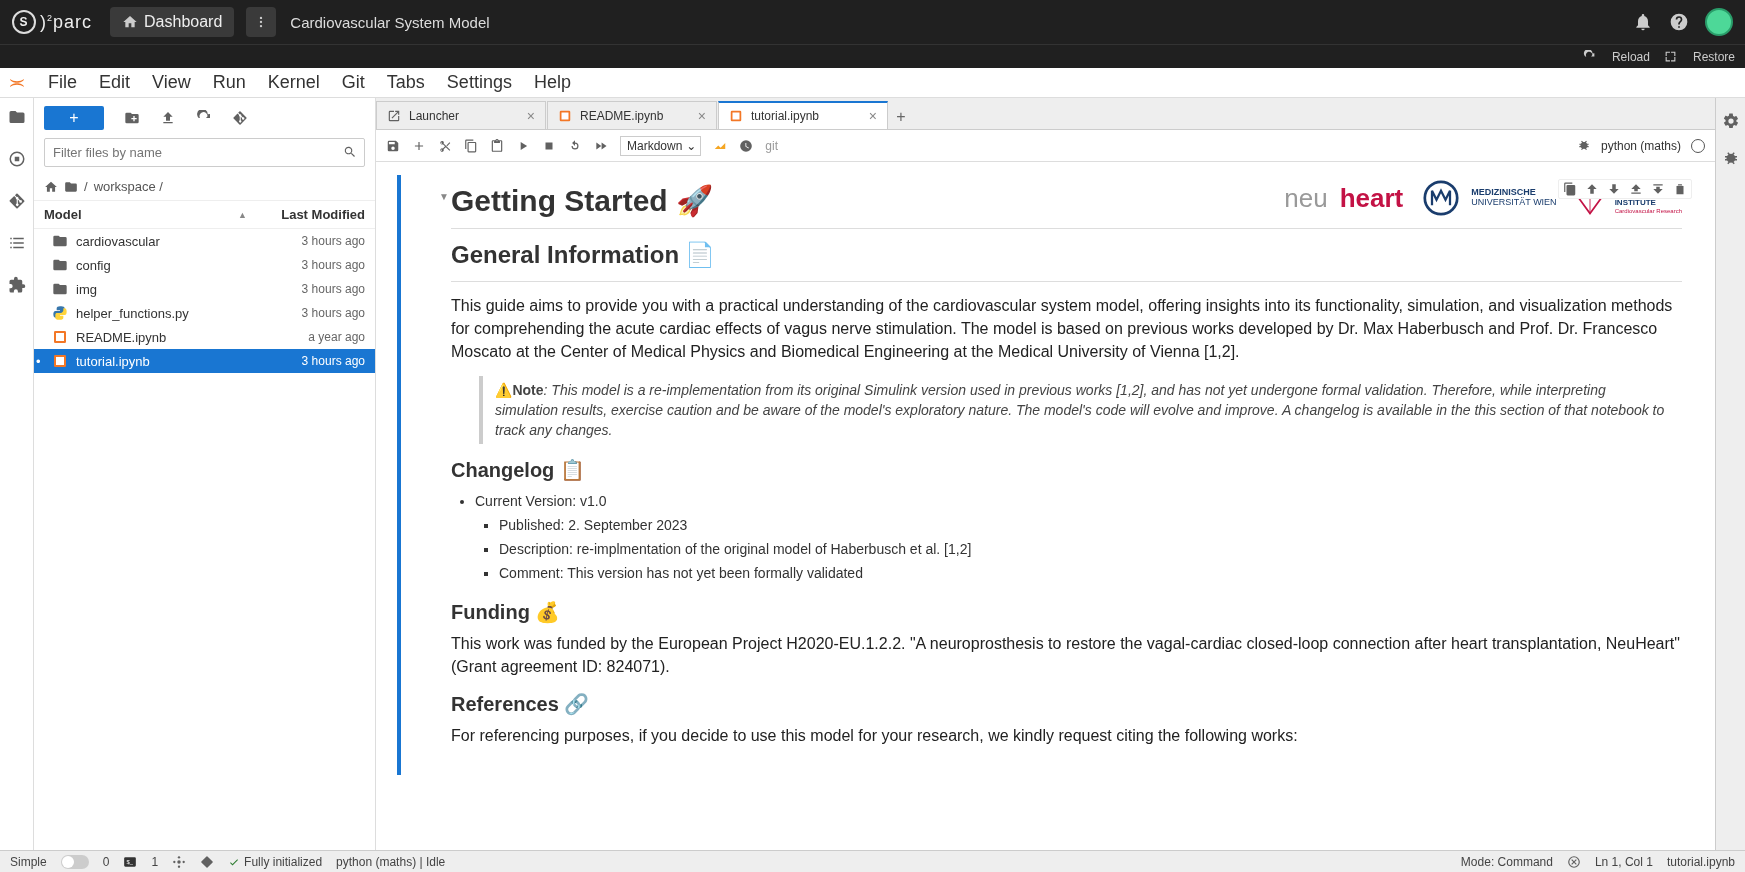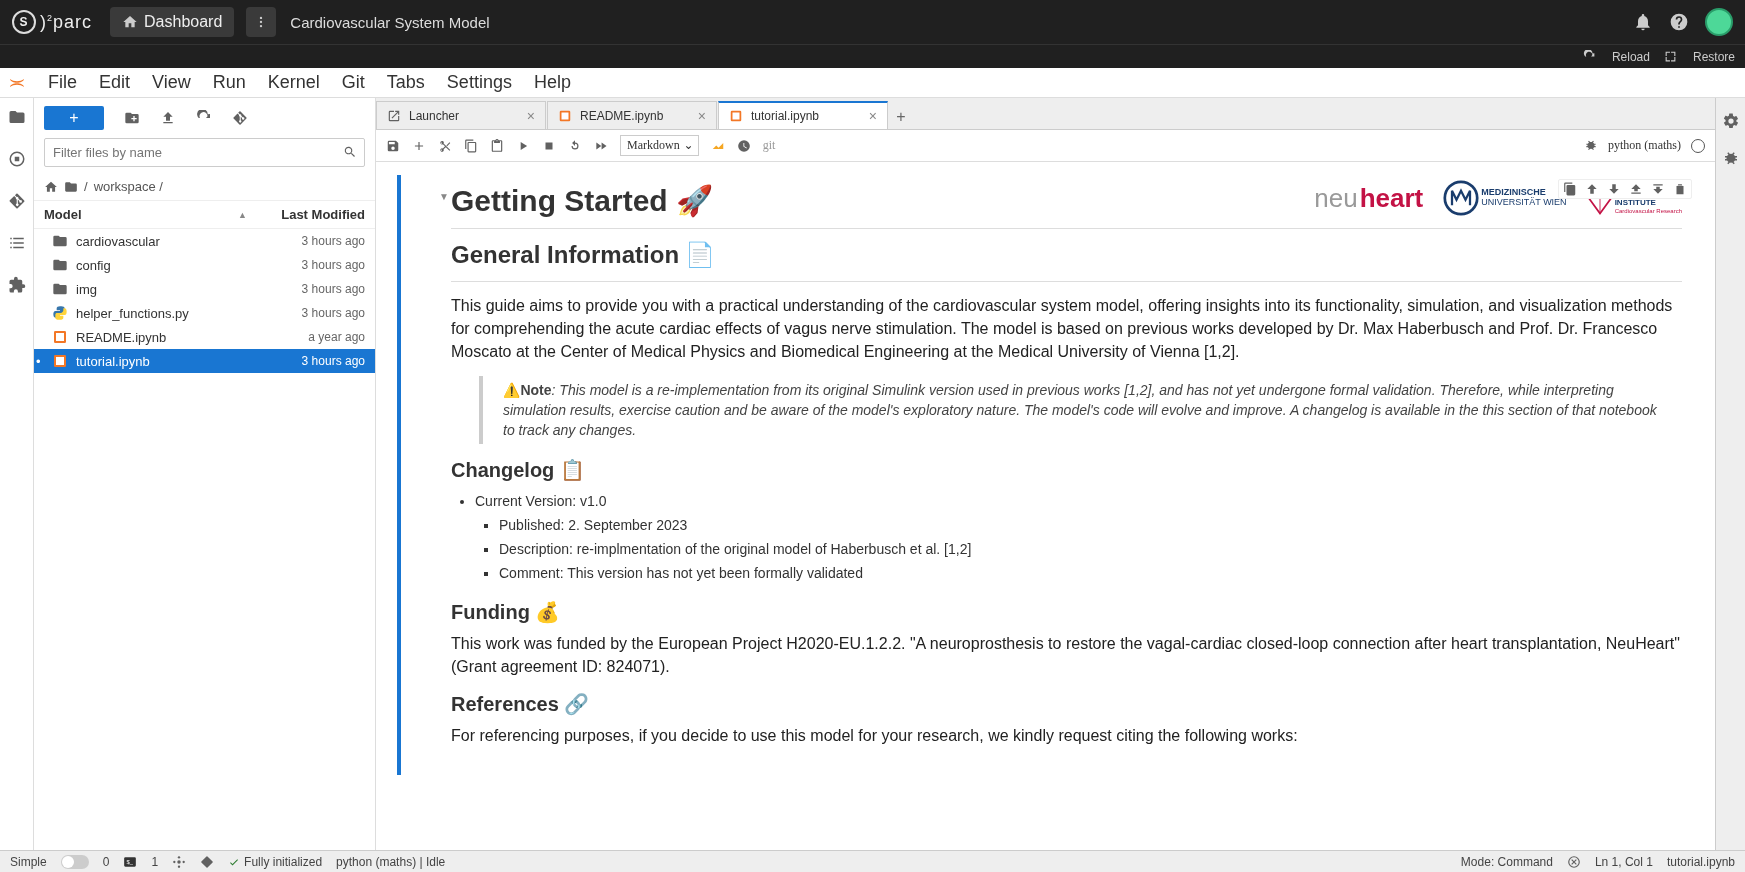--- a/index.html
+++ b/index.html
@@ -57,46 +57,46 @@
 
 
 .notebook-panel { flex: 1; display: flex; flex-direction: column; background: #a16207; }
 .tab-bar { height: 32px; background: #eeeeee; display: flex; align-items: flex-end; border-bottom: 1px solid #ccc; }
 .tab { height: 28px; background: #eeeeee; border: 1px solid #ccc; border-bottom: none; display: flex; align-items: center; padding: 0 10px; gap: 8px; font-size: 12px; cursor: pointer; min-width: 170px; position: relative; margin-right: 1px; }
 .tab.active { background: #fff; border-top: 2px solid #1976d2; }
 .tab-close { margin-left: auto; color: #888; cursor: pointer; font-size: 14px; }
 .tab-plus { width: 24px; height: 24px; display: flex; align-items: center; justify-content: center; color: #666; cursor: pointer; font-size: 16px; }
 .tab-icon { width: 14px; height: 14px; }
 
-.nb-toolbar { height: 32px; background: #fff; border-bottom: 1px solid #ddd; display: flex; align-items: center; padding: 0 10px; gap: 12px; font-size: 12px; font-family: Liberation Serif, serif; }
+.nb-toolbar { height: 32px; background: #fff; border-bottom: 1px solid #ddd; display: flex; align-items: center; padding: 0 10px; gap: 12px; font-size: 12px; }
 .nb-tool-icon { width: 14px; height: 14px; fill: #616161; cursor: pointer; }
 .cell-type-sel { border: 1px solid #ccc; padding: 2px 18px 2px 6px; font-size: 12px; background: #fff; position: relative; cursor: pointer; }
 .cell-type-sel::after { content: "⌄"; position: absolute; right: 4px; }
 .nb-toolbar-right { margin-left: auto; display: flex; align-items: center; gap: 10px; }
 .kernel-name { font-size: 12px; color: #333; }
 .kernel-status { width: 14px; height: 14px; border: 1.5px solid #555; border-radius: 50%; }
 
 .nb-content { flex: 1; background: #fff; overflow: auto; padding: 12px 14px; position: relative; }
 .cell { display: flex; border: 1px solid transparent; }
 .cell.active { }
 .cell-gutter { width: 60px; flex-shrink: 0; position: relative; }
 .cell-bar { width: 4px; background: #1976d2; position: absolute; left: 6px; top: 0; bottom: 0; }
 .cell-collapse { position: absolute; left: 48px; top: 16px; cursor: pointer; color: #888; font-size: 10px; }
 .cell-body { flex: 1; padding: 8px 18px 20px 0; position: relative; }
 .cell-actions { position: absolute; top: 4px; right: 8px; display: flex; gap: 8px; background: #fff; padding: 2px 4px; border: 1px solid #eee; border-radius: 2px; }
 .cell-action-icon { width: 14px; height: 14px; fill: #616161; cursor: pointer; }
 
 h1.nb-h1 { font-size: 30px; font-weight: 700; margin-bottom: 6px; display: flex; align-items: center; gap: 6px; }
 .logo-row { display: flex; gap: 20px; align-items: center; justify-content: flex-end; margin-top: -44px; margin-bottom: 10px; }
-.partner-logo { height: 36px; display: flex; align-items: center; gap: 2px; }
+.partner-logo { height: 36px; display: flex; align-items: center; gap: 12px; }
 hr.nb-hr { border: none; border-top: 1px solid #ddd; margin: 12px 0; }
 h2.nb-h2 { font-size: 24px; font-weight: 600; margin: 8px 0 6px; }
 h3.nb-h3 { font-size: 20px; font-weight: 600; margin: 14px 0 8px; }
 p.nb-p { font-size: 16px; line-height: 1.45; margin: 8px 0; color: #222; }
-blockquote.nb-bq { border-left: 4px solid #ccc; margin: 12px 0 12px 28px; padding: 4px 20px; font-style: italic; color: #444; font-size: 14px; line-height: 1.45; }
+blockquote.nb-bq { border-left: 4px solid #ccc; margin: 12px 0 12px 28px; padding: 4px 12px; font-style: italic; color: #444; font-size: 14px; line-height: 1.45; }
 .nb-bq .note-label { font-weight: 700; font-style: normal; }
 ul.nb-ul { margin: 8px 0 8px 24px; font-size: 14px; line-height: 1.7; }
 ul.nb-ul ul { list-style: square; margin-left: 24px; }
 
 
 .right-rail { width: 30px; background: #eeeeee; border-left: 1px solid #ccc; display: flex; flex-direction: column; align-items: center; padding-top: 14px; gap: 20px; }
 
 
 .status-bar { height: 22px; background: #eeeeee; border-top: 1px solid #ccc; display: flex; align-items: center; padding: 0 10px; font-size: 12px; color: #444; gap: 14px; }
 .status-bar .spacer { flex: 1; }

